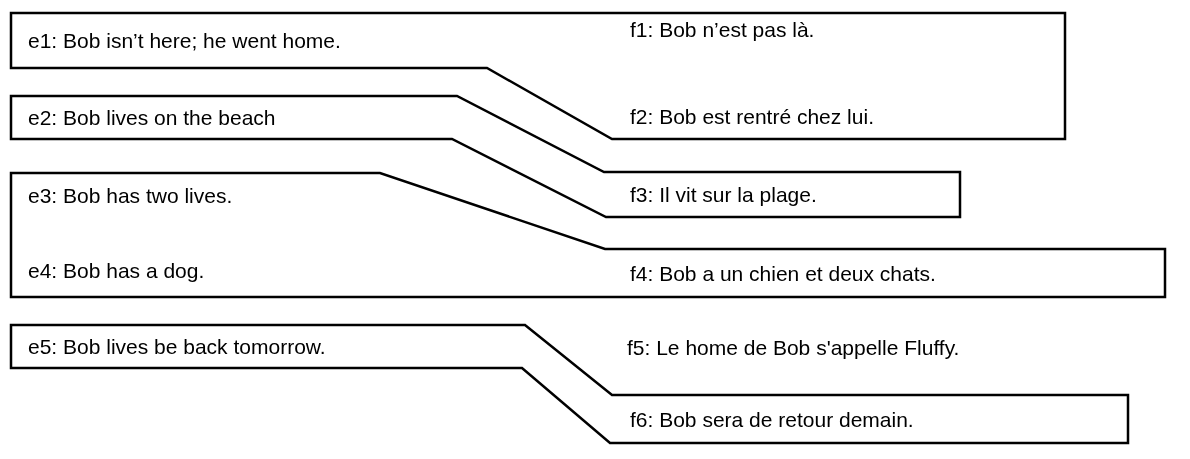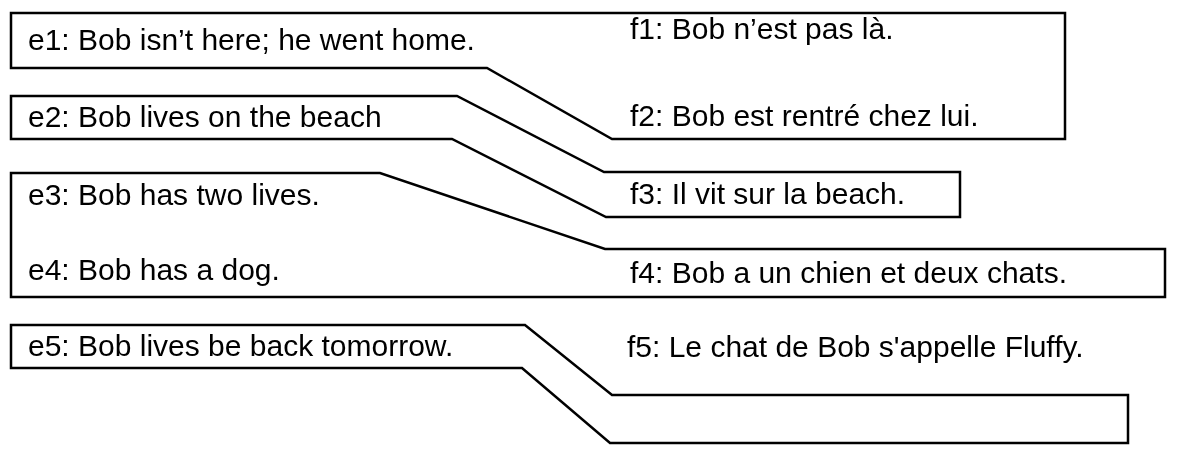--- a/index.html
+++ b/index.html
@@ -23,21 +23,21 @@
     height: 459px;
   }
   .outline-layer path {
     fill: #ffffff;
     stroke: #000000;
     stroke-width: 2.5;
     stroke-linejoin: miter;
   }
   .sent {
     position: absolute;
-    font-size: 30px;
+    font-size: 21px;
     line-height: 1;
     color: #000000;
     white-space: nowrap;
     transform: translateY(-50%);
   }
 </style>
 </head>
 <body>
 
 <div class="canvas">
@@ -50,17 +50,18 @@
   </svg>
 
   <div class="sent" style="left:28px; top:40px">e1: Bob isn’t here; he went home.</div>
   <div class="sent" style="left:28px; top:117px">e2: Bob lives on the beach</div>
   <div class="sent" style="left:28px; top:195px">e3: Bob has two lives.</div>
   <div class="sent" style="left:28px; top:270px">e4: Bob has a dog.</div>
   <div class="sent" style="left:28px; top:346px">e5: Bob lives be back tomorrow.</div>
 
   <div class="sent" style="left:630px; top:29px">f1: Bob n’est pas là.</div>
   <div class="sent" style="left:630px; top:116px">f2: Bob est rentré chez lui.</div>
-  <div class="sent" style="left:630px; top:194px">f3: Il vit sur la beach.</div>
+  <div class="sent" style="left:630px; top:194px">f3: Il vit sur la plage.</div>
   <div class="sent" style="left:630px; top:273px">f4: Bob a un chien et deux chats.</div>
-  <div class="sent" style="left:627px; top:347px">f5: Le chat de Bob s'appelle Fluffy.</div>
+  <div class="sent" style="left:627px; top:347px">f5: Le home de Bob s'appelle Fluffy.</div>
+  <div class="sent" style="left:630px; top:419px">f6: Bob sera de retour demain.</div>
 
 </div>
 
 </body></html>

